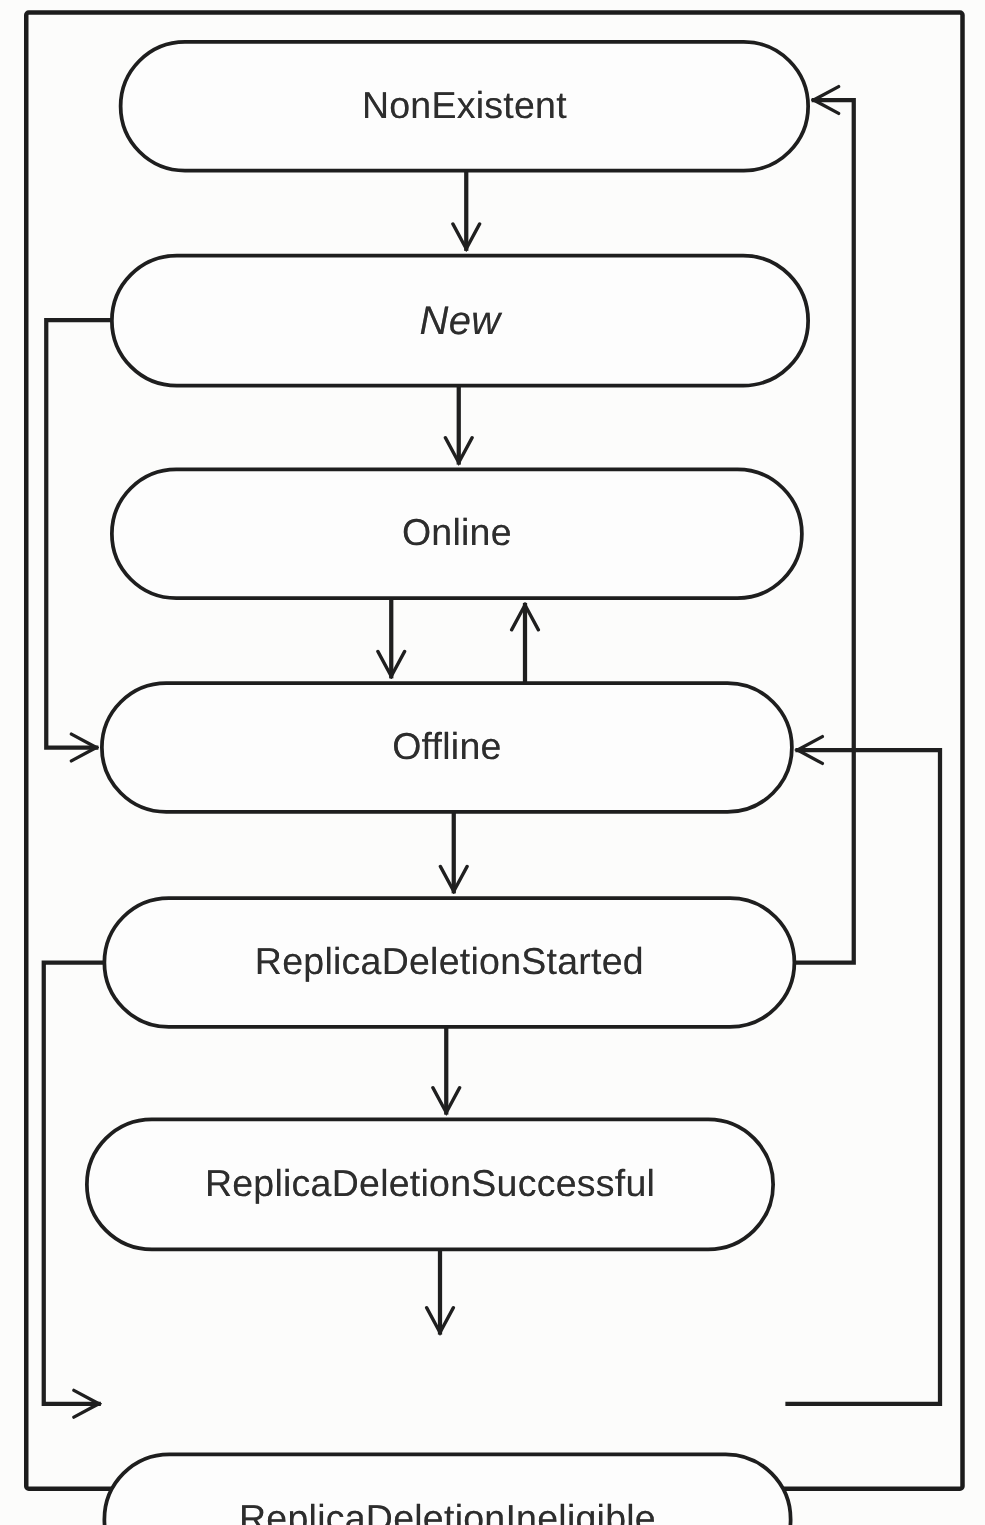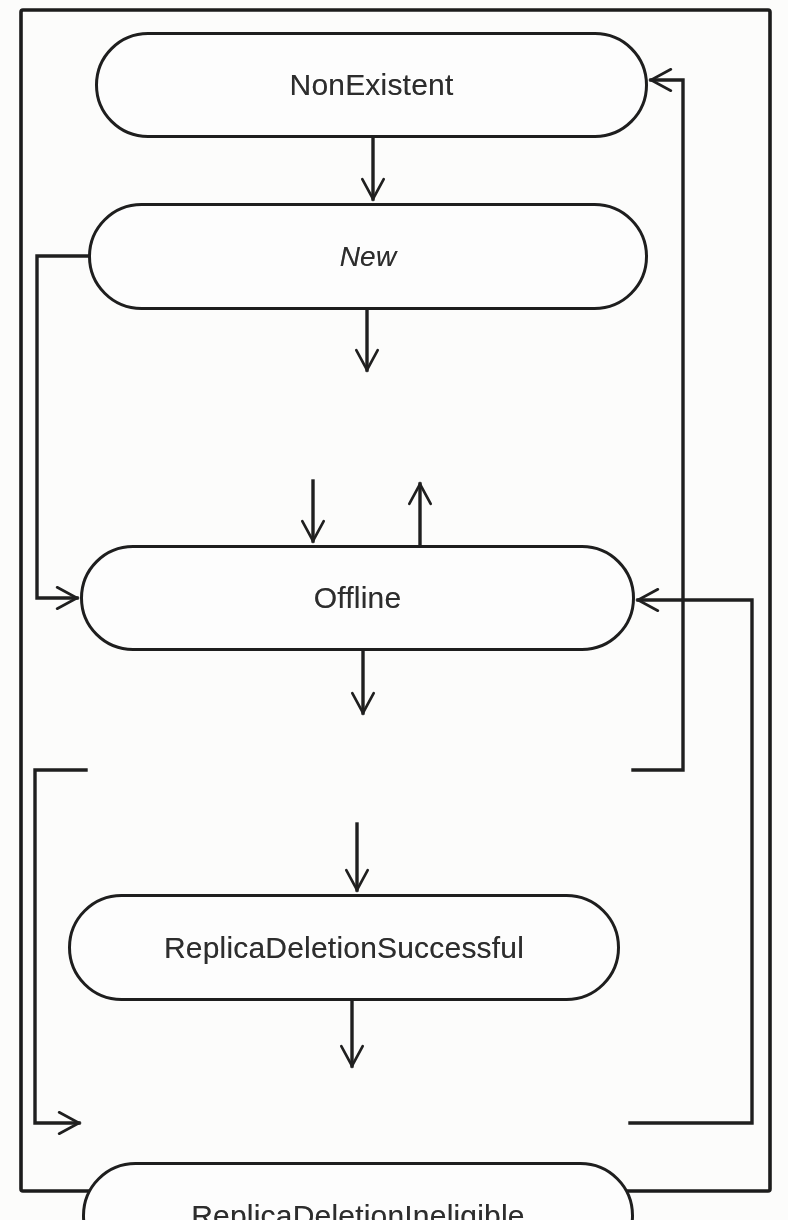--- a/index.html
+++ b/index.html
@@ -33,21 +33,21 @@
   }
   .node-label {
     font-size: 30px;
     color: #2d2d2d;
     letter-spacing: 0.2px;
     white-space: nowrap;
     text-shadow: 0 0 0.5px rgba(45,45,45,0.55);
   }
   .node.italic .node-label {
     font-style: italic;
-    font-size: 28px;
+    font-size: 32px;
   }
   svg .edge {
     fill: none;
     stroke: #1f1f1f;
     stroke-width: 3.4px;
     stroke-linecap: square;
     stroke-linejoin: miter;
   }
   svg .frame {
     fill: none;
@@ -84,25 +84,31 @@
   </svg>
 
   <div class="node" style="left:95px;  top:32px;   width:553px; height:106px;">
     <span class="node-label">NonExistent</span>
   </div>
 
   <div class="node italic" style="left:88px;  top:203px;  width:560px; height:107px;">
     <span class="node-label">New</span>
   </div>
 
+  <div class="node" style="left:88px;  top:374px;  width:555px; height:106px;">
+    <span class="node-label">Online</span>
+  </div>
 
   <div class="node" style="left:80px;  top:545px;  width:555px; height:106px;text-align:right;">
     <span class="node-label">Offline</span>
   </div>
 
+  <div class="node" style="left:82px;  top:717px;  width:555px; height:106px;">
+    <span class="node-label">ReplicaDeletionStarted</span>
+  </div>
 
   <div class="node" style="left:68px;  top:894px;  width:552px; height:107px;">
     <span class="node-label">ReplicaDeletionSuccessful</span>
   </div>
 
   <div class="node" style="left:82px;  top:1114px; width:552px; height:107px;margin-top:48px;">
     <span class="node-label">ReplicaDeletionIneligible</span>
   </div>
 
 </div>

